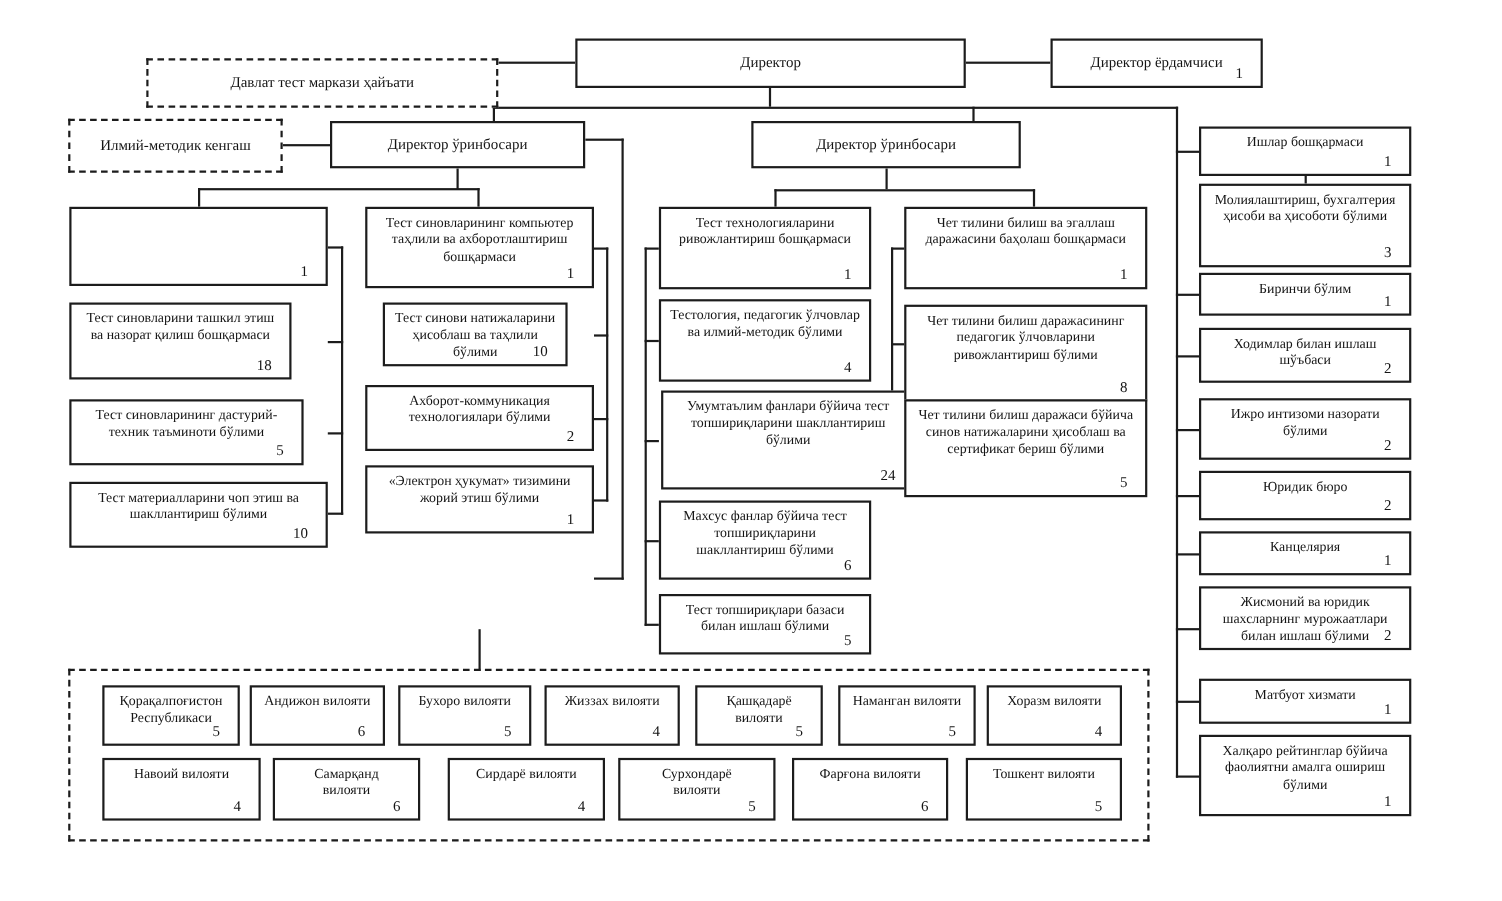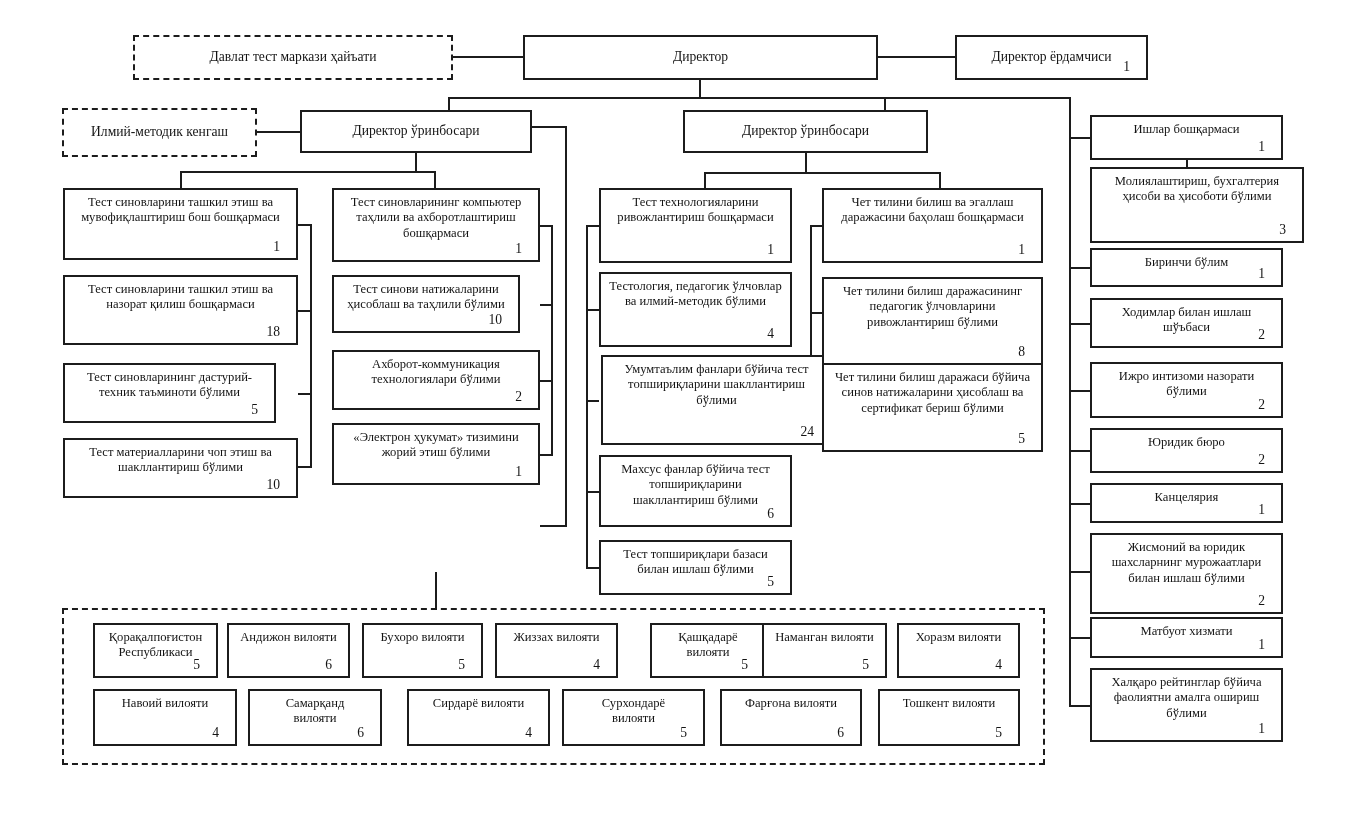--- a/index.html
+++ b/index.html
@@ -84,21 +84,21 @@
   <div class="ln h" style="left:1069px;top:390px;width:21px"></div>
   <div class="ln h" style="left:1069px;top:450px;width:21px"></div>
   <div class="ln h" style="left:1069px;top:503px;width:21px"></div>
   <div class="ln h" style="left:1069px;top:571px;width:21px"></div>
   <div class="ln h" style="left:1069px;top:637px;width:21px"></div>
   <div class="ln h" style="left:1069px;top:705px;width:21px"></div>
   <div class="ln v" style="left:1186px;top:160px;height:7px"></div>
 
   <div class="ln v" style="left:435px;top:572px;height:38px"></div>
 
-  <div class="node dashed ctr big" style="left:133px;top:35px;width:320px;height:45px">
+  <div class="node dashed ctr big" style="left:133px;top:53px;width:320px;height:45px">
     <span class="lbl">Давлат тест маркази ҳайъати</span>
   </div>
   <div class="node ctr big" style="left:523px;top:35px;width:355px;height:45px">
     <span class="lbl">Директор</span>
   </div>
   <div class="node ctr big" style="left:955px;top:35px;width:193px;height:45px">
     <span class="lbl">Директор ёрдамчиси</span>
     <span class="cnt">1</span>
   </div>
 
@@ -106,41 +106,40 @@
     <span class="lbl">Илмий-методик кенгаш</span>
   </div>
   <div class="node ctr big" style="left:300px;top:110px;width:232px;height:43px">
     <span class="lbl">Директор ўринбосари</span>
   </div>
   <div class="node ctr big" style="left:683px;top:110px;width:245px;height:43px">
     <span class="lbl">Директор ўринбосари</span>
   </div>
 
   <div class="node" style="left:63px;top:188px;width:235px;height:72px">
-    <span class="lbl">Тест синовларини ташкил этиш ва мувофиқлаштириш бош бошқармаси</span>
-    <span class="cnt">1</span>
-  </div>
-  <div class="node" style="left:63px;top:275px;width:235px;height:70px">
+    <span class="cnt">1</span>
+  </div>
+  <div class="node" style="left:63px;top:275px;width:202px;height:70px">
     <span class="lbl">Тест синовларини ташкил этиш ва назорат қилиш бошқармаси</span>
     <span class="cnt">18</span>
   </div>
   <div class="node" style="left:63px;top:363px;width:213px;height:60px">
     <span class="lbl">Тест синовларининг дастурий-техник таъминоти бўлими</span>
     <span class="cnt">5</span>
   </div>
   <div class="node" style="left:63px;top:438px;width:235px;height:60px">
     <span class="lbl">Тест материалларини чоп этиш ва шакллантириш бўлими</span>
     <span class="cnt">10</span>
   </div>
 
   <div class="node" style="left:332px;top:188px;width:208px;height:74px">
     <span class="lbl">Тест синовларининг компьютер таҳлили ва ахборотлаштириш бошқармаси</span>
     <span class="cnt">1</span>
   </div>
-  <div class="node" style="left:332px;top:275px;width:188px;height:58px">
+  <div class="node" style="left:348px;top:275px;width:168px;height:58px">
     <span class="lbl">Тест синови натижаларини ҳисоблаш ва таҳлили бўлими</span>
     <span class="cnt">10</span>
   </div>
   <div class="node" style="left:332px;top:350px;width:208px;height:60px">
     <span class="lbl">Ахборот-коммуникация технологиялари бўлими</span>
     <span class="cnt">2</span>
   </div>
   <div class="node" style="left:332px;top:423px;width:208px;height:62px">
     <span class="lbl">«Электрон ҳукумат» тизимини жорий этиш бўлими</span>
     <span class="cnt">1</span>
@@ -177,21 +176,21 @@
   </div>
   <div class="node" style="left:822px;top:363px;width:221px;height:89px">
     <span class="lbl">Чет тилини билиш даражаси бўйича синов натижаларини ҳисоблаш ва сертификат бериш бўлими</span>
     <span class="cnt">5</span>
   </div>
 
   <div class="node" style="left:1090px;top:115px;width:193px;height:45px">
     <span class="lbl">Ишлар бошқармаси</span>
     <span class="cnt">1</span>
   </div>
-  <div class="node" style="left:1090px;top:167px;width:214px;height:76px">
+  <div class="node" style="left:1090px;top:167px;width:193px;height:76px">
     <span class="lbl">Молиялаштириш, бухгалтерия ҳисоби ва ҳисоботи бўлими</span>
     <span class="cnt">3</span>
   </div>
   <div class="node" style="left:1090px;top:248px;width:193px;height:39px">
     <span class="lbl">Биринчи бўлим</span>
     <span class="cnt">1</span>
   </div>
   <div class="node" style="left:1090px;top:298px;width:193px;height:50px">
     <span class="lbl">Ходимлар билан ишлаш шўъбаси</span>
     <span class="cnt">2</span>
@@ -201,21 +200,21 @@
     <span class="cnt">2</span>
   </div>
   <div class="node" style="left:1090px;top:428px;width:193px;height:45px">
     <span class="lbl">Юридик бюро</span>
     <span class="cnt">2</span>
   </div>
   <div class="node" style="left:1090px;top:483px;width:193px;height:40px">
     <span class="lbl">Канцелярия</span>
     <span class="cnt">1</span>
   </div>
-  <div class="node" style="left:1090px;top:533px;width:193px;height:81px">
+  <div class="node" style="left:1090px;top:533px;width:193px;height:58px">
     <span class="lbl">Жисмоний ва юридик шахсларнинг мурожаатлари билан ишлаш бўлими</span>
     <span class="cnt">2</span>
   </div>
   <div class="node" style="left:1090px;top:617px;width:193px;height:41px">
     <span class="lbl">Матбуот хизмати</span>
     <span class="cnt">1</span>
   </div>
   <div class="node" style="left:1090px;top:668px;width:193px;height:74px">
     <span class="lbl">Халқаро рейтинглар бўйича фаолиятни амалга ошириш бўлими</span>
     <span class="cnt">1</span>
@@ -232,21 +231,21 @@
     <span class="cnt">6</span>
   </div>
   <div class="node rg" style="left:362px;top:623px;width:121px;height:55px">
     <span class="lbl">Бухоро вилояти</span>
     <span class="cnt">5</span>
   </div>
   <div class="node rg" style="left:495px;top:623px;width:123px;height:55px">
     <span class="lbl">Жиззах вилояти</span>
     <span class="cnt">4</span>
   </div>
-  <div class="node rg" style="left:650px;top:623px;width:116px;height:55px">
+  <div class="node rg" style="left:632px;top:623px;width:116px;height:55px">
     <span class="lbl">Қашқадарё вилояти</span>
     <span class="cnt">5</span>
   </div>
   <div class="node rg" style="left:762px;top:623px;width:125px;height:55px">
     <span class="lbl">Наманган вилояти</span>
     <span class="cnt">5</span>
   </div>
   <div class="node rg" style="left:897px;top:623px;width:123px;height:55px">
     <span class="lbl">Хоразм вилояти</span>
     <span class="cnt">4</span>

